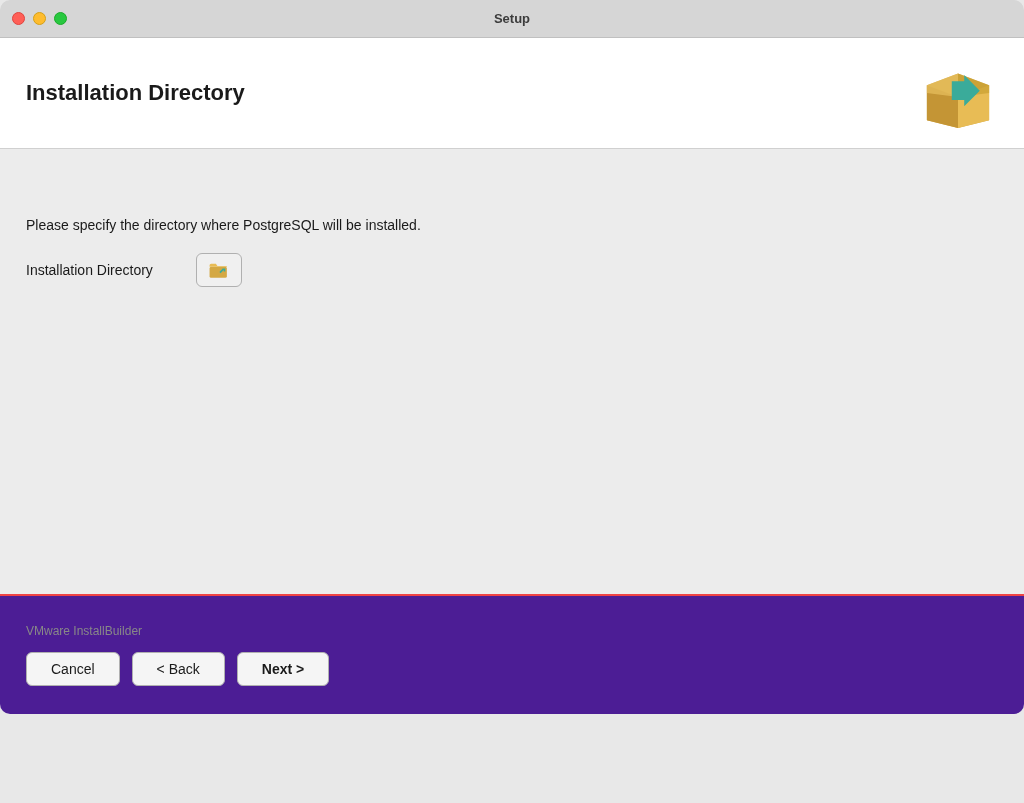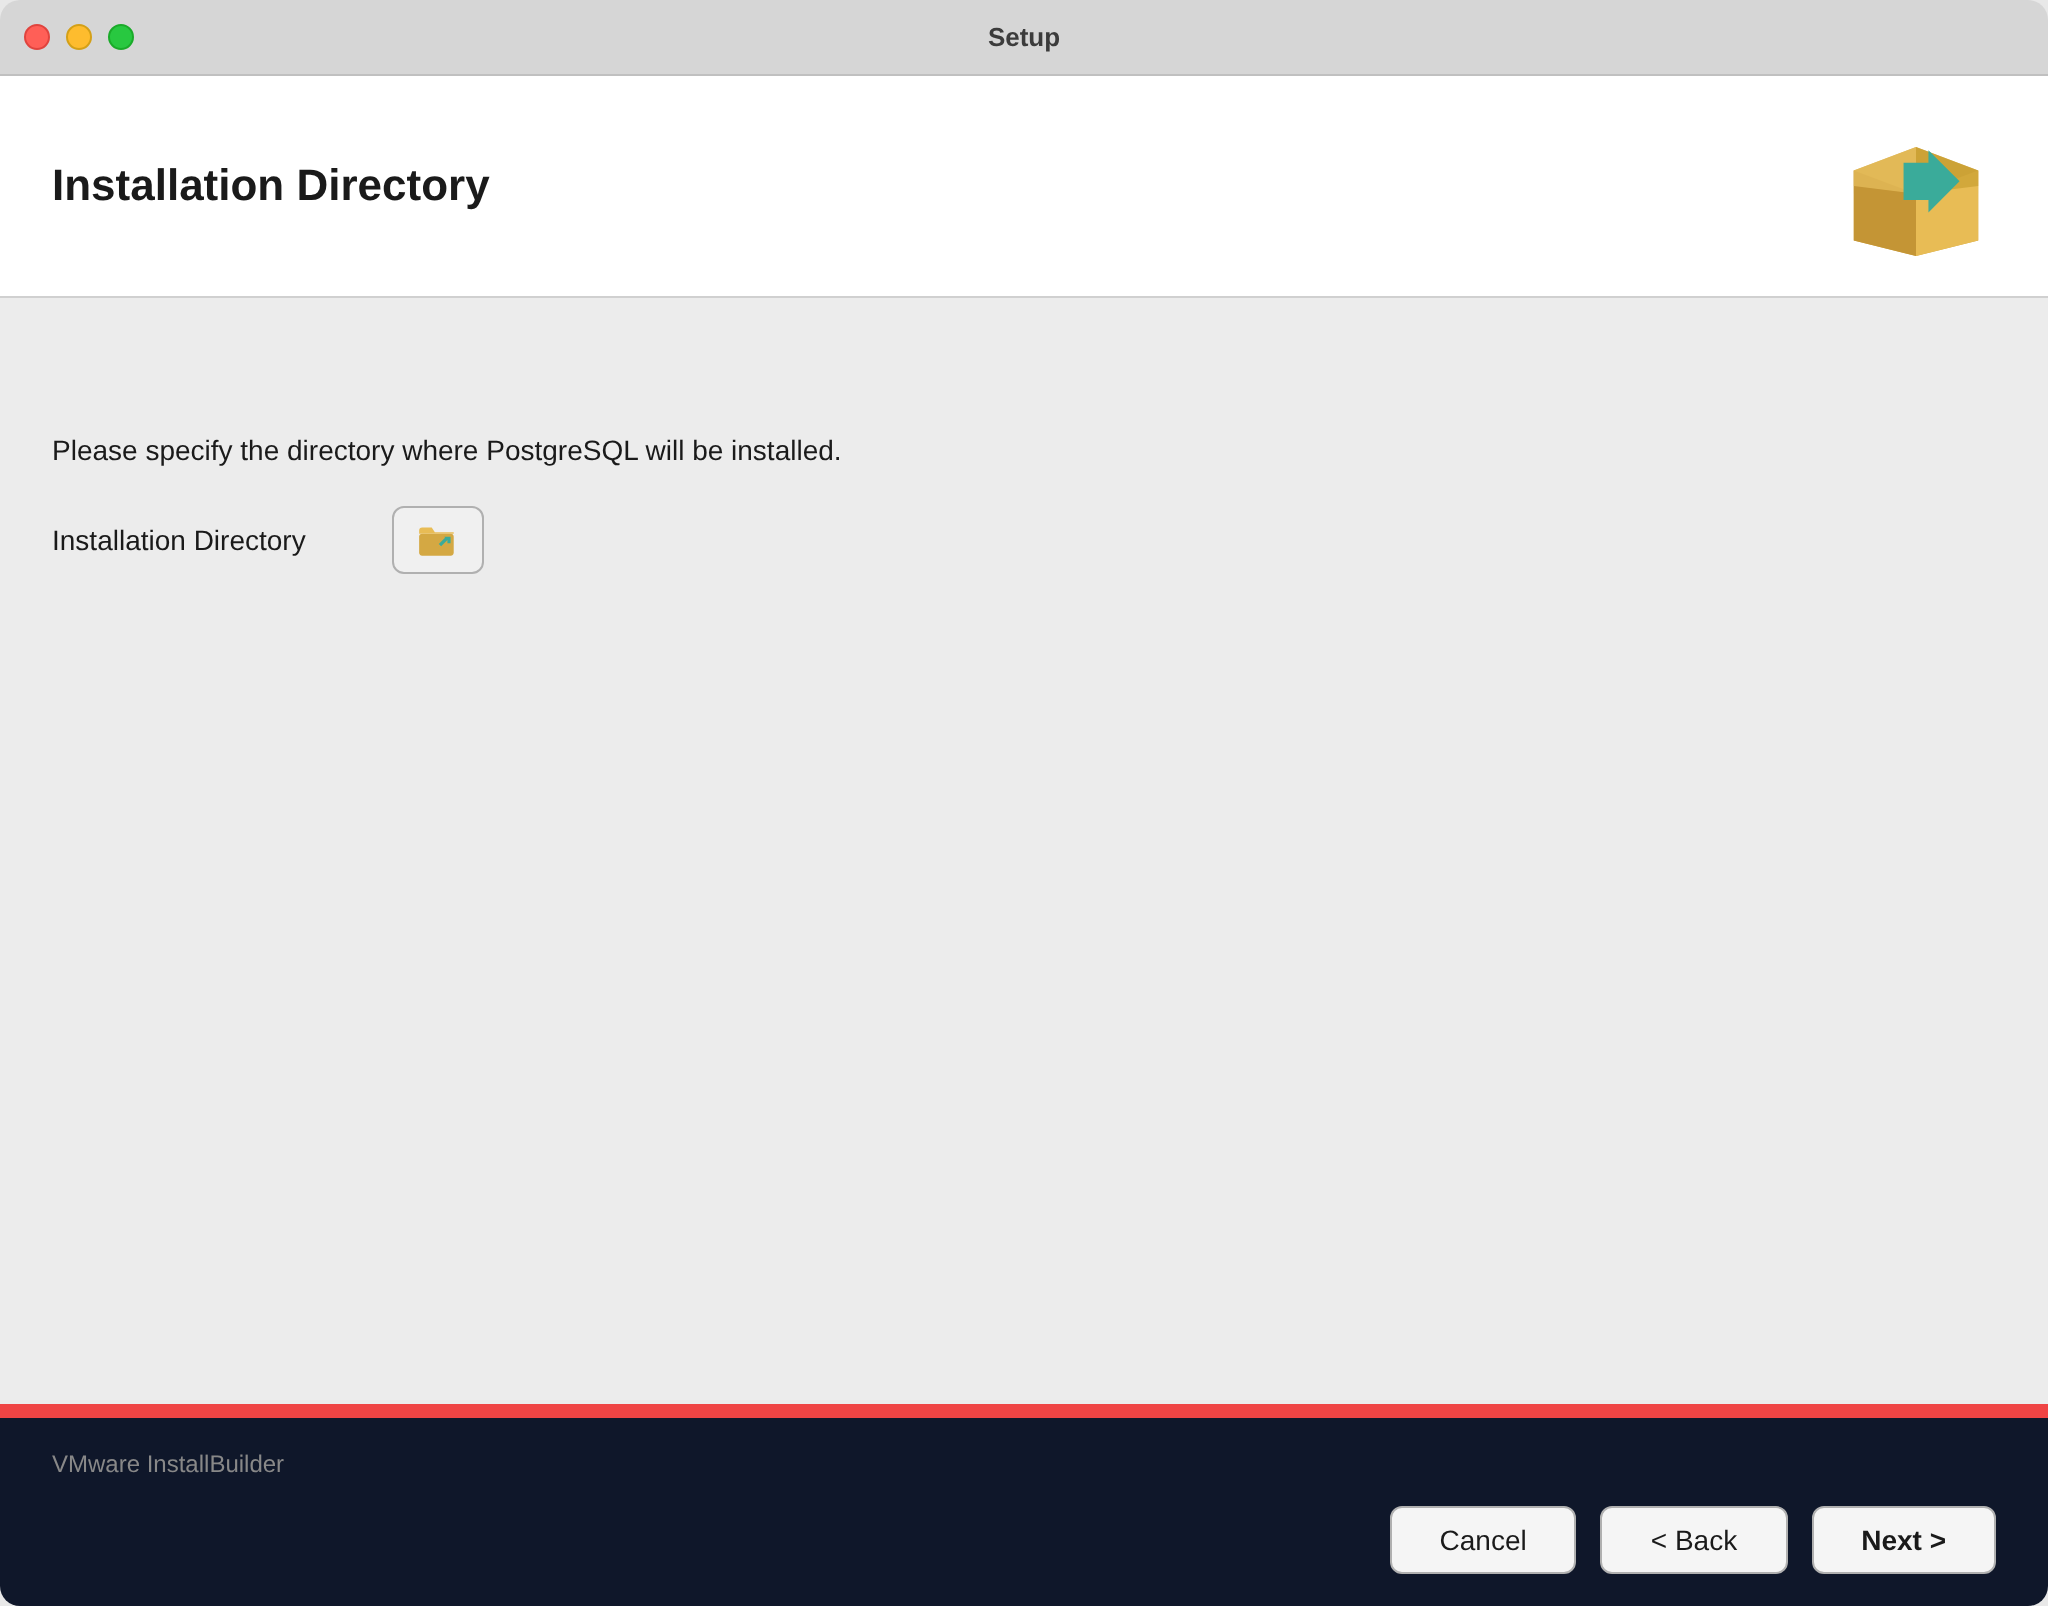--- a/index.html
+++ b/index.html
@@ -12,21 +12,21 @@
       width: 1024px;
       height: 803px;
       background: #e8e8e8;
       font-family: -apple-system, BlinkMacSystemFont, 'Helvetica Neue', Arial, sans-serif;
       overflow: hidden;
       position: relative;
     }
 
     .window {
       width: 1024px;
-      height: 803px;
+      height: 714px;
       background: #ececec;
       border-radius: 10px;
       display: flex;
       flex-direction: column;
       overflow: hidden;
       position: relative;
     }
 
     
     .title-bar {
@@ -148,35 +148,35 @@
       border-radius: 6px;
       cursor: pointer;
       display: flex;
       align-items: center;
       justify-content: center;
       flex-shrink: 0;
     }
 
     
     .footer {
-      background: #0f172a;
-      padding: 16px 26px;
-      border-top: 7px solid #ef4444;
+      background: #4c1d95;
+      padding: 28px 26px;
+      border-top: 2px solid #ef4444;
       flex-shrink: 0;
     }
 
     .footer-brand {
       font-size: 12px;
       color: #888888;
       margin-bottom: 14px;
     }
 
     .footer-buttons {
       display: flex;
-      justify-content: flex-end;
+      justify-content: flex-start;
       gap: 12px;
     }
 
     .btn {
       padding: 8px 24px;
       font-size: 14px;
       border-radius: 6px;
       cursor: pointer;
       border: 1px solid #b0b0b0;
       background: #f5f5f5;

